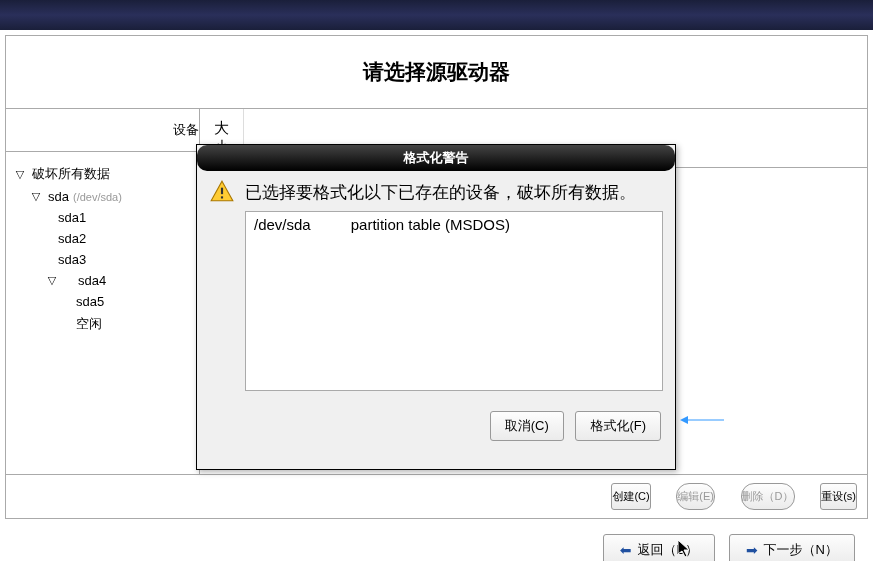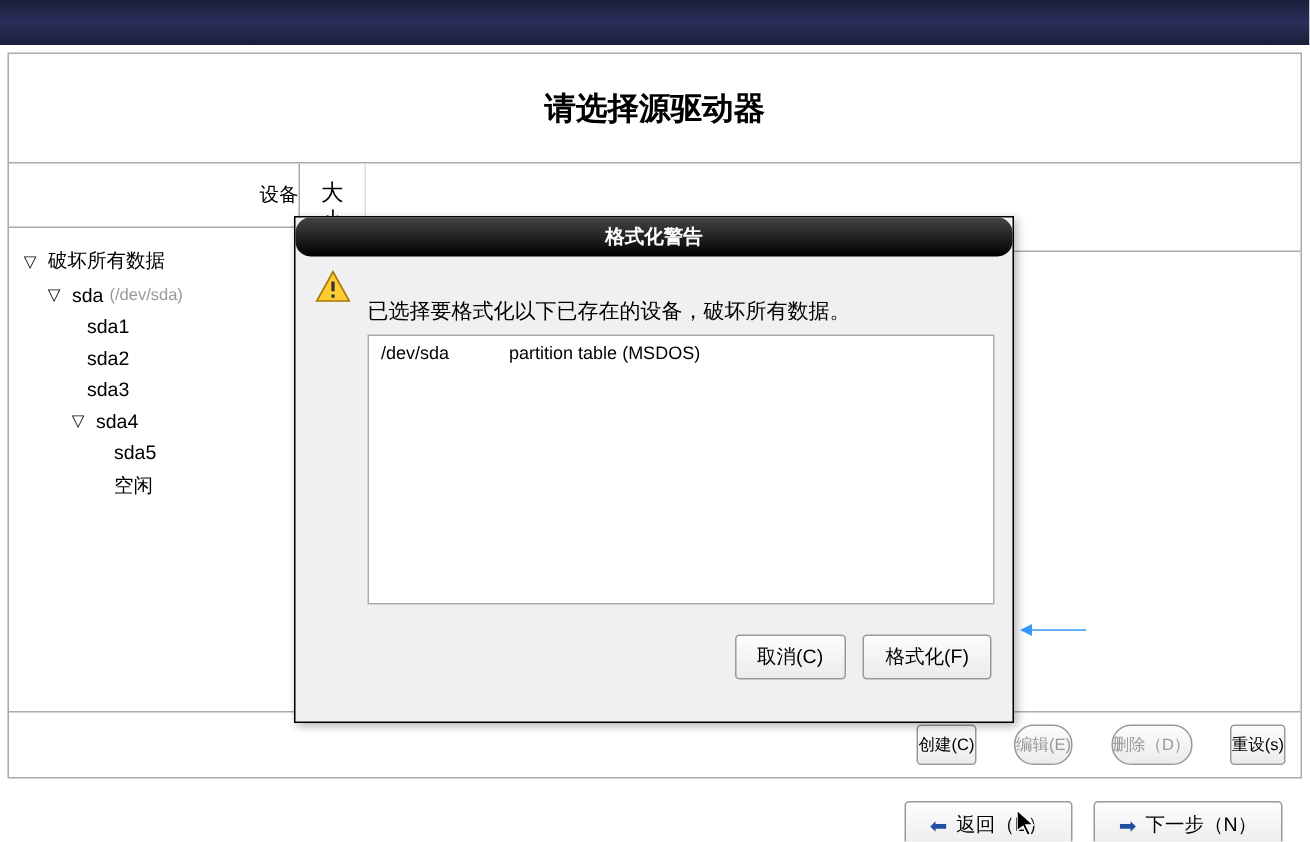--- a/index.html
+++ b/index.html
@@ -37,22 +37,22 @@
     .nav-bar { padding: 10px 18px 10px; text-align: right; }
     .nav-btn { padding: 6px 16px; margin-left: 10px; font-size: 13px; background: linear-gradient(#fdfdfd, #ebebeb); border: 1px solid #999; border-radius: 3px; cursor: pointer; display: inline-flex; align-items: center; gap: 6px; }
     .arrow-icon { color: #2050a0; font-size: 14px; }
     
     
     .dialog { position: absolute; top: 144px; left: 196px; width: 480px; background: #f0f0f0; border: 1px solid #000; box-shadow: 2px 2px 6px rgba(0,0,0,0.3); }
     .dialog-title { background: linear-gradient(to bottom, #444, #000); color: #fff; padding: 4px 0; text-align: center; font-size: 13px; font-weight: bold; border-radius: 10px; }
     .dialog-body { padding: 8px 12px 10px; }
     .dialog-warn-row { display: flex; align-items: flex-start; gap: 10px; }
     .warn-icon { width: 26px; height: 26px; flex-shrink: 0; }
-    .dialog-msg { font-size: 14px; padding-top: 2px; margin-top: 18px; }
-    .dialog-list { margin: 6px 0 0 36px; background: #fff; border: 1px solid #aaa; height: 180px; padding: 4px 8px; font-size: 12px; }
+    .dialog-msg { font-size: 17px; padding-top: 2px; }
+    .dialog-list { margin: 6px 0 0 36px; background: #fff; border: 1px solid #aaa; height: 180px; padding: 4px 8px; font-size: 15px; }
     .dialog-list-row { display: flex; gap: 40px; }
     .dialog-buttons { padding: 10px 14px 28px; text-align: right; }
     .dialog-buttons button { padding: 5px 14px; margin-left: 8px; font-size: 13px; background: linear-gradient(#fdfdfd, #ebebeb); border: 1px solid #999; border-radius: 3px; cursor: pointer; }
     
     .pointer-arrow { position: absolute; top: 413px; left: 680px; width: 44px; height: 14px; pointer-events: none; }
     .cursor { position: absolute; top: 540px; left: 678px; width: 14px; height: 20px; pointer-events: none; }
   </style>
 </head>
 <body>
 
@@ -80,21 +80,21 @@
           <span>sda1</span>
         </div>
         <div class="tree-item tree-indent-2">
           <span>sda2</span>
         </div>
         <div class="tree-item tree-indent-2">
           <span>sda3</span>
         </div>
         <div class="tree-item tree-indent-2" style="padding-left:32px;">
           <span class="tree-toggle">▽</span>
-          <span style="margin-left:6px;">sda4</span>
+          <span style="margin-left:20px;">sda4</span>
         </div>
         <div class="tree-item tree-indent-3">
           <span>sda5</span>
         </div>
         <div class="tree-item tree-indent-3">
           <span>空闲</span>
         </div>
       </div>
     </div>
 

